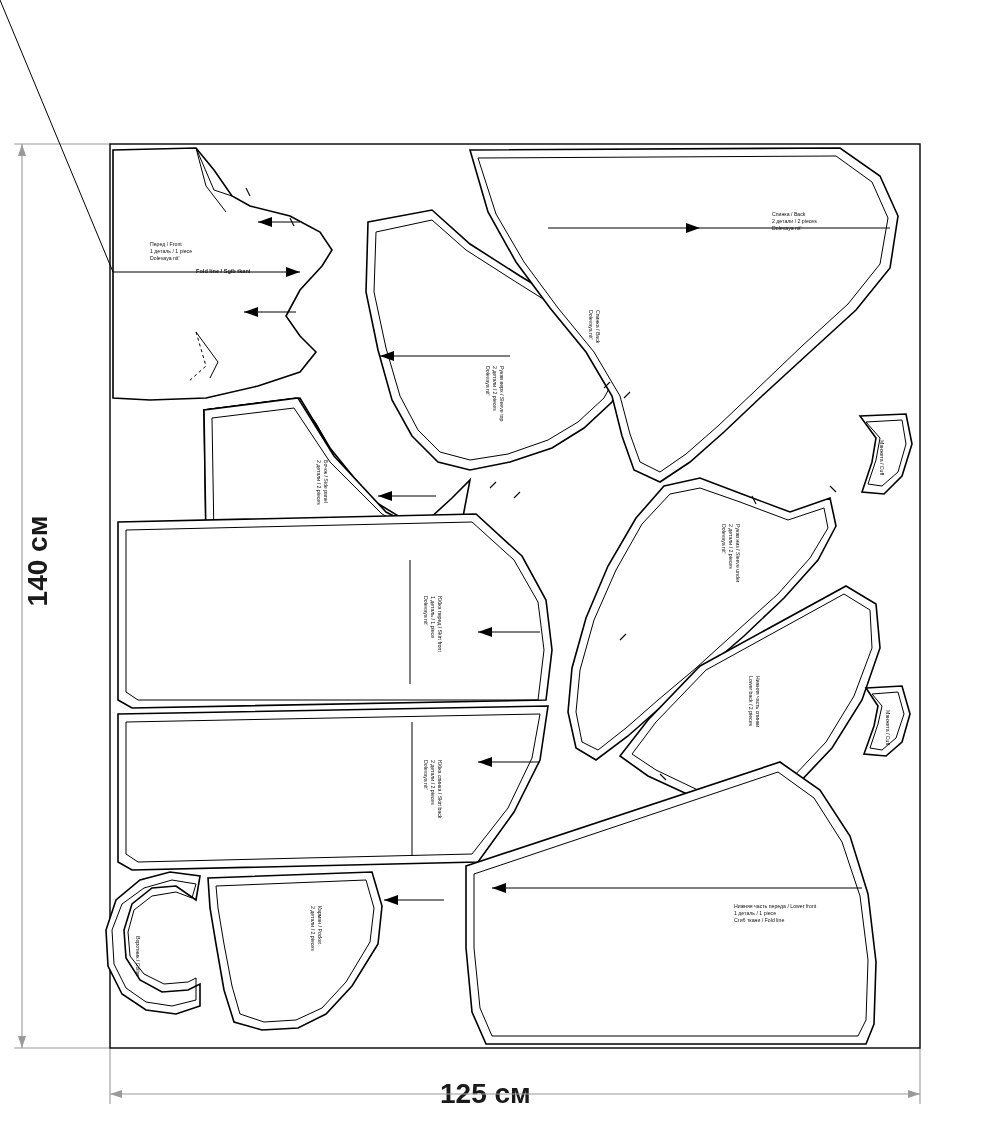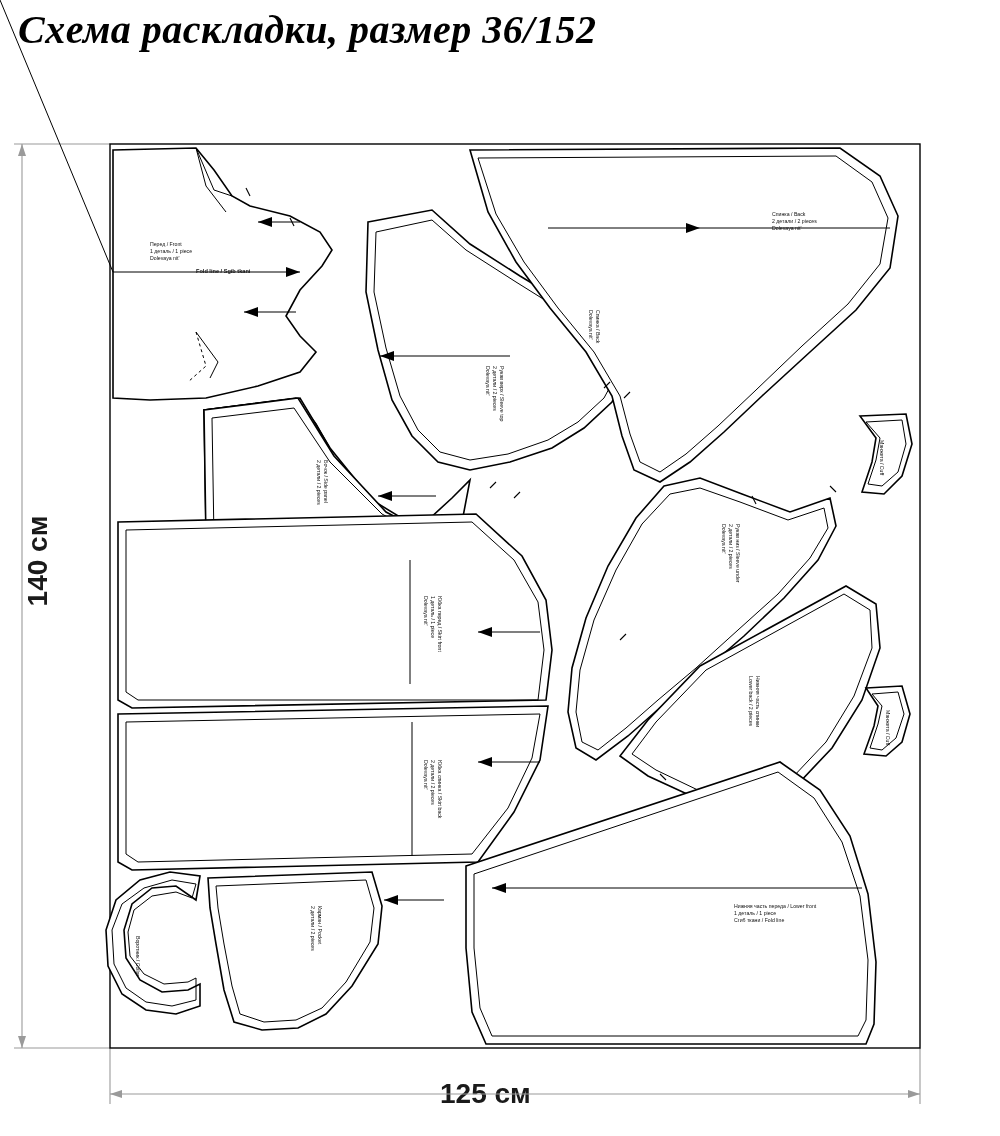--- a/index.html
+++ b/index.html
@@ -76,21 +76,20 @@
     font-weight: bold;
     fill: #111111;
   }
   .frame { fill: none; stroke: #000000; stroke-width: 1.4; }
 </style>
 </head>
 <body>
 
 <div id="page">
 
-  <div id="title">Схема раскладки, размер 36/152</div>
 
   <div id="vlabel">140 см</div>
   <div id="hlabel">125 см</div>
 
   <svg class="layout" width="1000" height="1136" viewBox="0 0 1000 1136">
 
     <g>
       <line class="dim" x1="22" y1="144" x2="22" y2="1048"></line>
       <line class="dim" x1="14" y1="144" x2="110" y2="144"></line>
       <line class="dim" x1="14" y1="1048" x2="110" y2="1048"></line>

